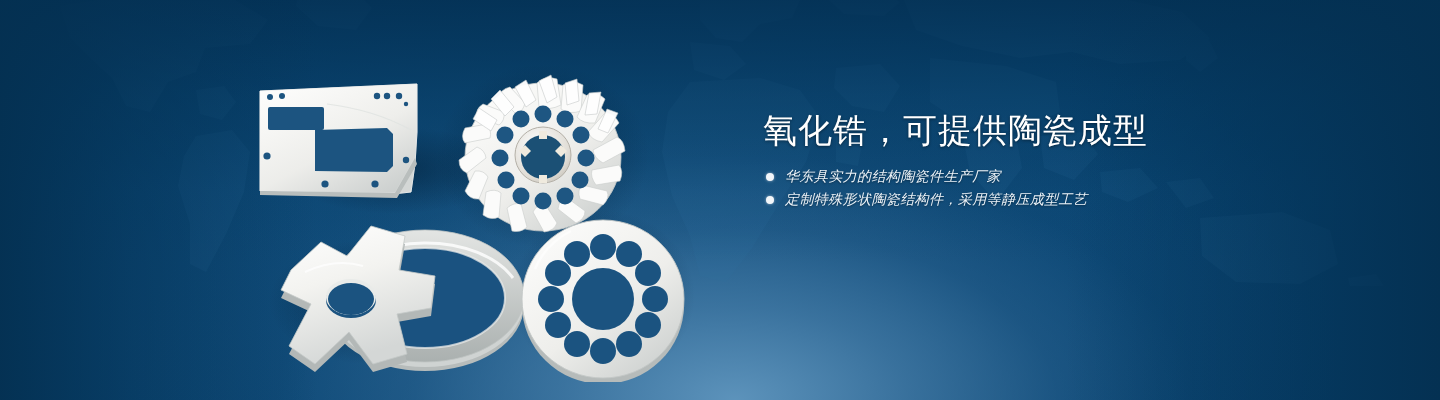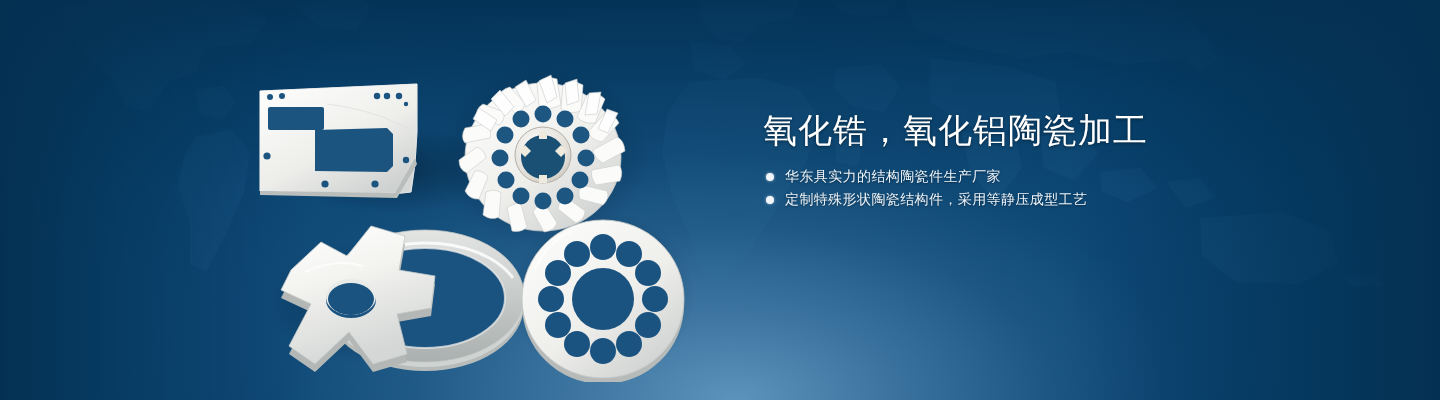--- a/index.html
+++ b/index.html
@@ -93,20 +93,21 @@
     color: #ffffff;
     letter-spacing: 1px;
     font-weight: 400;
     white-space: nowrap;
     text-shadow: 0 1px 3px rgba(0,0,0,0.45);
   }
   .bullets {
     list-style: none;
     margin: 16px 0 0 0;
     padding: 0;
+    font-style: italic;
   }
   .bullets li {
     position: relative;
     padding-left: 22px;
     margin: 0 0 6px 0;
     font-size: 14px;
     line-height: 17px;
     color: #eef4f9;
     white-space: nowrap;
     letter-spacing: 0.4px;
@@ -336,21 +337,21 @@
           <circle cx="-45" cy="-26" r="13"></circle>
           <circle cx="-26" cy="-45" r="13"></circle>
         </g>
 
         <path d="M-68,-30 a78,74 0 0 1 36,-38" fill="none" stroke="#ffffff" stroke-width="2.5" opacity="0.6"></path>
       </g>
     </svg>
   </div>
 
   <div class="copy">
-    <div class="headline">氧化锆，氧化铝陶瓷加工</div>
+    <div class="headline">氧化锆，可提供陶瓷成型</div>
 
     <ul class="bullets">
       <li>
         <span class="dot"></span>
         <span>华东具实力的结构陶瓷件生产厂家</span>
       </li>
       <li>
         <span class="dot"></span>
         <span>定制特殊形状陶瓷结构件，采用等静压成型工艺</span>
       </li>

